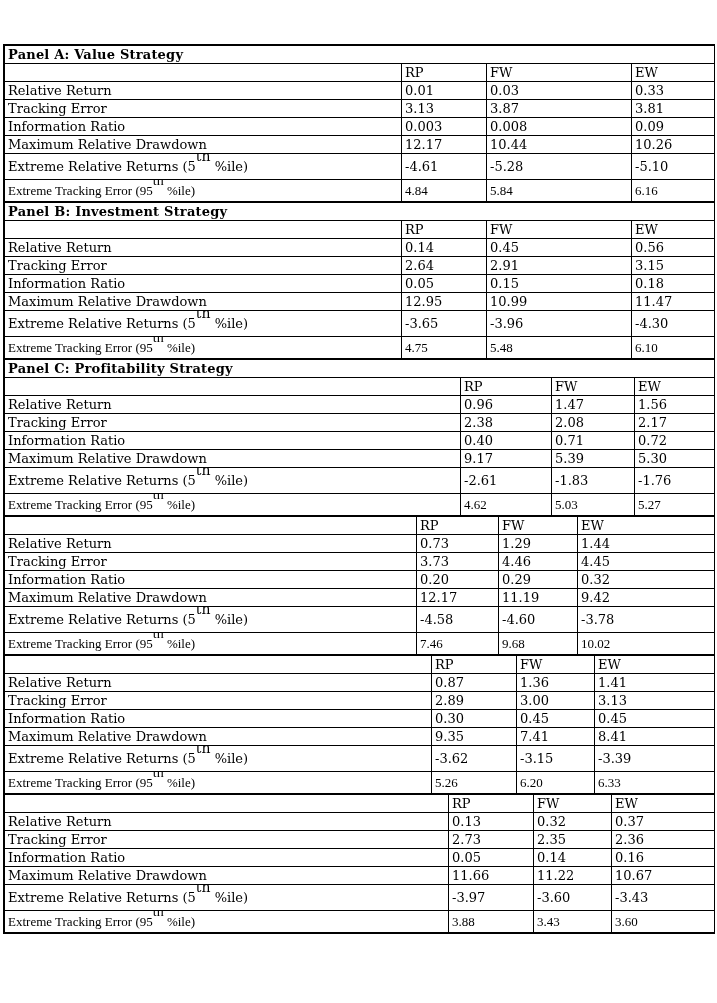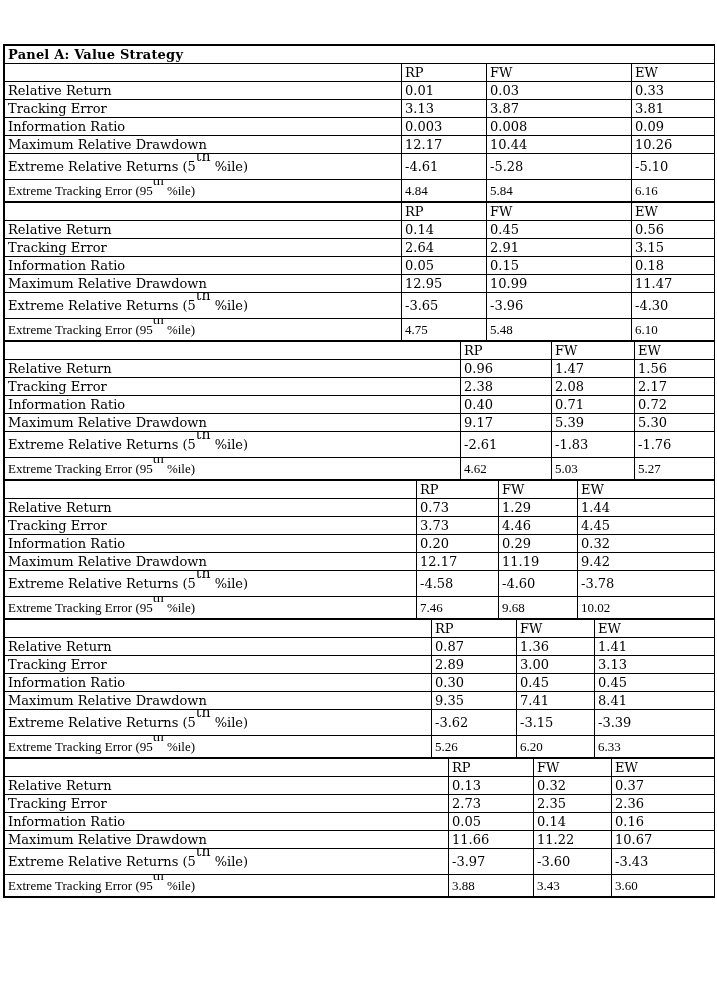--- a/index.html
+++ b/index.html
@@ -112,20 +112,23 @@
     </table>
     <table class="panel">
       <colgroup>
         <col style="width: 397px;">
         <col style="width: 85px;">
         <col style="width: 145px;">
         <col style="width: 83px;">
       </colgroup>
       <tbody>
         <tr class="r18">
+          <td colspan="4" class="title-cell">Panel B: Investment Strategy</td>
+        </tr>
+        <tr class="r18">
           <td></td>
           <td>RP</td>
           <td>FW</td>
           <td>EW</td>
         </tr>
         <tr class="r18">
           <td><span>Relative Return</span></td>
           <td>0.14</td>
           <td>0.45</td>
           <td>0.56</td>
@@ -164,20 +167,23 @@
     </table>
     <table class="panel">
       <colgroup>
         <col style="width: 456px;">
         <col style="width: 91px;">
         <col style="width: 83px;">
         <col style="width: 80px;">
       </colgroup>
       <tbody>
         <tr class="r18">
+          <td colspan="4" class="title-cell">Panel C: Profitability Strategy</td>
+        </tr>
+        <tr class="r18">
           <td></td>
           <td>RP</td>
           <td>FW</td>
           <td>EW</td>
         </tr>
         <tr class="r18">
           <td><span>Relative Return</span></td>
           <td>0.96</td>
           <td>1.47</td>
           <td>1.56</td>

